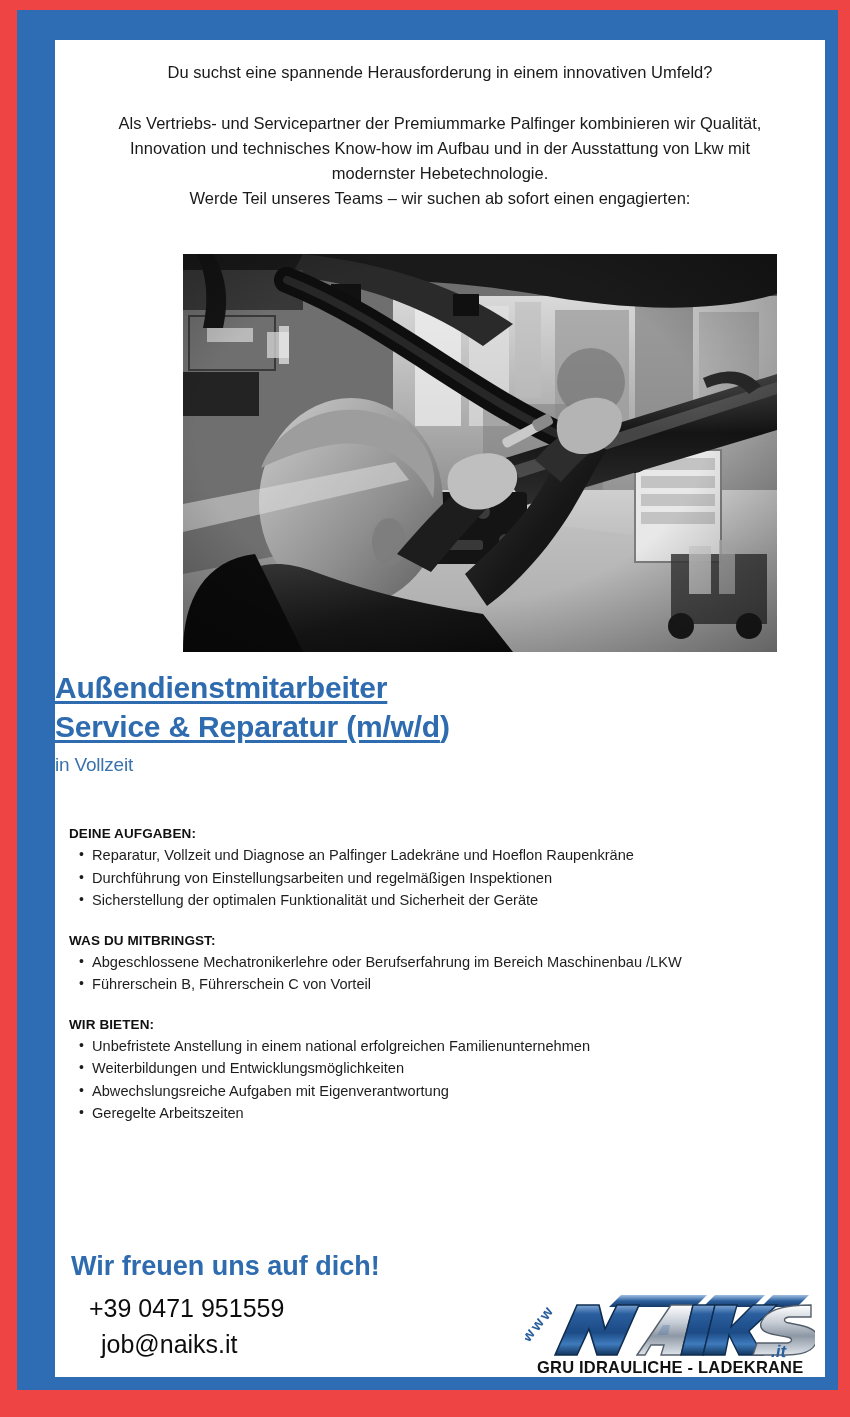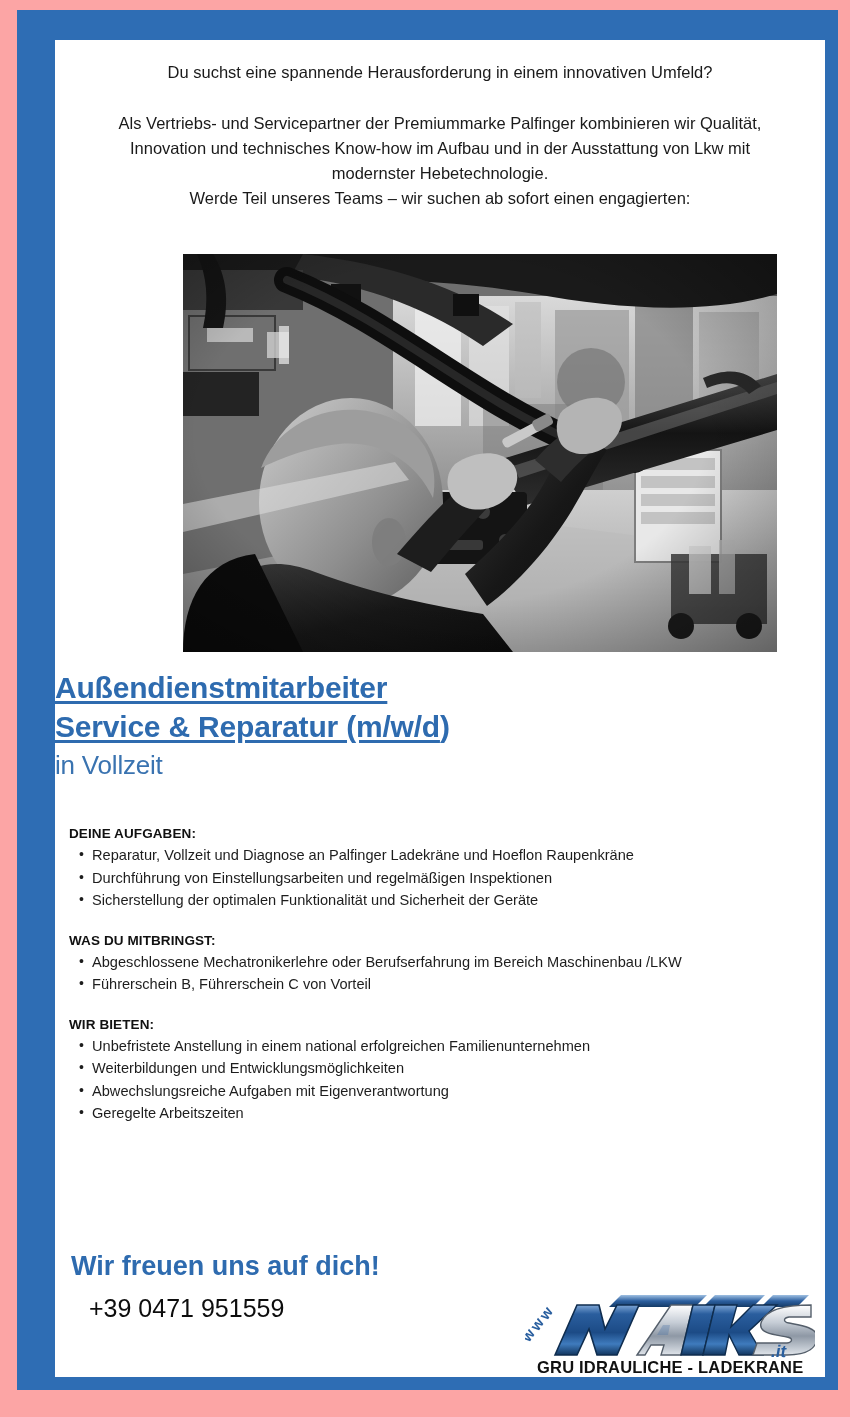--- a/index.html
+++ b/index.html
@@ -7,21 +7,21 @@
     padding: 0;
     background: #ffffff;
   }
   body {
     font-family: "Liberation Sans", sans-serif;
   }
   #poster {
     position: relative;
     width: 850px;
     height: 1417px;
-    background: #fca5a5;
+    background: #ef4444;
     overflow: hidden;
   }
   
   .frame {
     position: absolute;
     left: 17px;
     top: 10px;
     width: 821px;
     height: 1380px;
     background: #2E6DB4;
@@ -84,21 +84,21 @@
     line-height: 39px;
     letter-spacing: -0.2px;
   }
   .job-title .l1 { display: block; }
   .job-title .l2 { display: block; }
   .u { text-decoration: underline; text-underline-offset: 3px; }
   .paren-close { text-decoration: none; }
   .employment {
     display: block;
     margin-top: 4px;
-    font-size: 26px;
+    font-size: 19px;
     font-weight: normal;
     color: #3a73b0;
     line-height: 30px;
   }
   
   .sections {
     position: absolute;
     left: 14px;
     top: 786px;
     width: 742px;
@@ -335,20 +335,21 @@
             <li>Geregelte Arbeitszeiten</li>
           </ul>
         </div>
 
       </div>
 
 
       <div class="closing">
         <p class="happy">Wir freuen uns auf dich!</p>
         <p class="phone">+39 0471 951559</p>
+        <p class="email">job@naiks.it</p>
       </div>
 
       <div class="logo">
         <svg width="290" height="92" viewBox="0 0 290 92" xmlns="http://www.w3.org/2000/svg" aria-hidden="true">
           <defs>
             <linearGradient id="lgBlue" x1="0" y1="0" x2="0" y2="1">
               <stop offset="0%" stop-color="#7ea6d6"></stop>
               <stop offset="18%" stop-color="#2a5e9e"></stop>
               <stop offset="55%" stop-color="#1c4b86"></stop>
               <stop offset="78%" stop-color="#3f7bbd"></stop>

